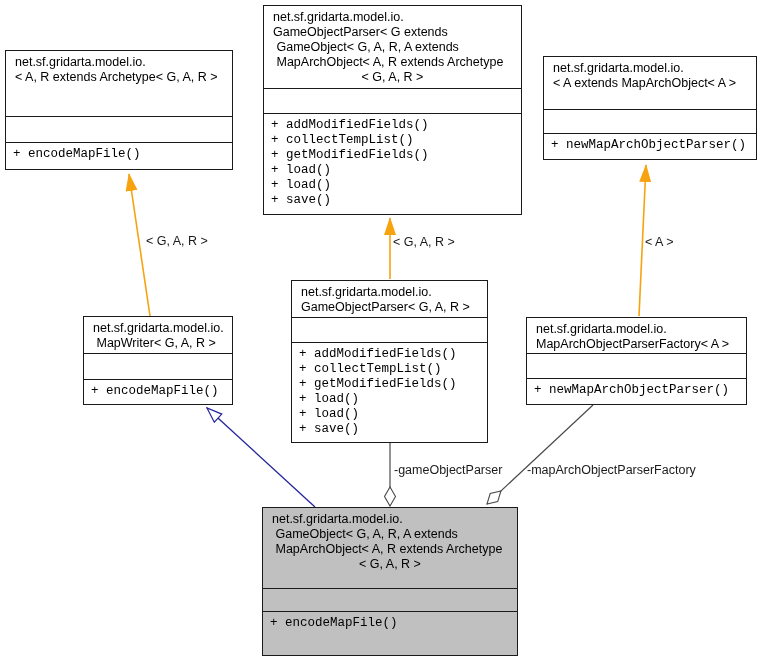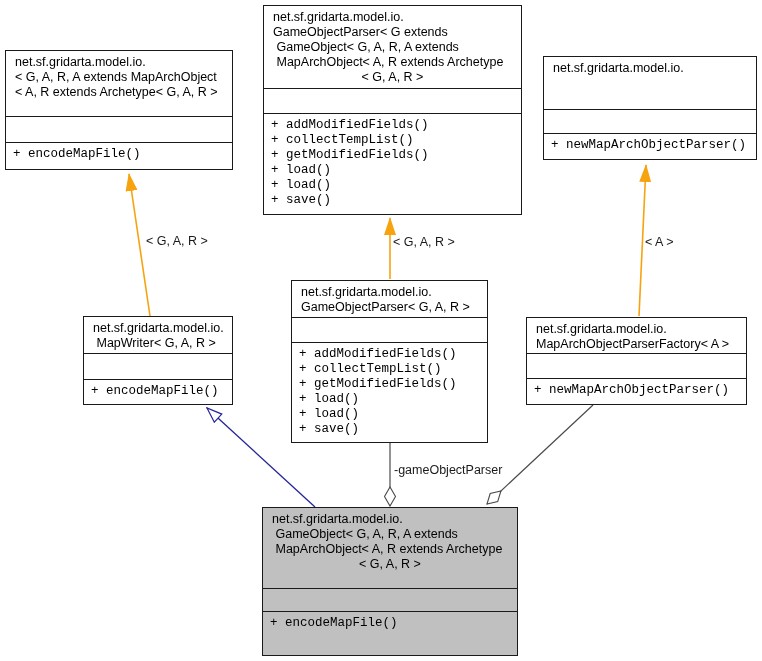--- a/index.html
+++ b/index.html
@@ -52,21 +52,20 @@
 
     <line x1="315" y1="507" x2="207" y2="408" stroke-width="1.3" marker-end="url(#arrowHollowBlue)" stroke="#24249b"></line>
 
     <line x1="390" y1="443" x2="390" y2="506" stroke-width="1.2" marker-end="url(#diamondOpen)" stroke="#4a4a4a"></line>
     <line x1="593" y1="405" x2="487" y2="504" stroke-width="1.2" marker-end="url(#diamondOpen)" stroke="#4a4a4a"></line>
   </svg>
 
   <div class="uml-box" style="left:5px;top:50px;width:228px;height:120px">
     <div class="sec title" style="height:65px">
       <div class="tl">net.sf.gridarta.model.io.</div>
-      <div class="tl">&lt; G, A, R, A extends MapArchObject</div>
       <div class="tl">&lt; A, R extends Archetype&lt; G, A, R &gt;</div>
     </div>
     <div class="sec attrs" style="height:26px"></div>
     <div class="sec methods">
       <div class="ml">+ encodeMapFile()</div>
     </div>
   </div>
 
   <div class="uml-box" style="left:263px;top:5px;width:259px;height:210px">
     <div class="sec title" style="height:82px">
@@ -83,20 +82,21 @@
       <div class="ml">+ getModifiedFields()</div>
       <div class="ml">+ load()</div>
       <div class="ml">+ load()</div>
       <div class="ml">+ save()</div>
     </div>
   </div>
 
   <div class="uml-box" style="left:543px;top:56px;width:214px;height:104px">
     <div class="sec title" style="height:52px">
       <div class="tl">net.sf.gridarta.model.io.</div>
+      <div class="tl">&lt; A extends MapArchObject&lt; A &gt;</div>
     </div>
     <div class="sec attrs" style="height:24px"></div>
     <div class="sec methods">
       <div class="ml">+ newMapArchObjectParser()</div>
     </div>
   </div>
 
   <div class="uml-box" style="left:83px;top:316px;width:150px;height:89px">
     <div class="sec title" style="height:36px">
       <div class="tl">net.sf.gridarta.model.io.</div>
@@ -145,14 +145,15 @@
     <div class="sec attrs" style="height:23px"></div>
     <div class="sec methods">
       <div class="ml">+ encodeMapFile()</div>
     </div>
   </div>
 
   <div class="edge-label" style="left:146px;top:234px">&lt; G, A, R &gt;</div>
   <div class="edge-label" style="left:393px;top:235px">&lt; G, A, R &gt;</div>
   <div class="edge-label" style="left:645px;top:235px">&lt; A &gt;</div>
   <div class="edge-label" style="left:394px;top:463px">-gameObjectParser</div>
+  <div class="edge-label" style="left:527px;top:463px">-mapArchObjectParserFactory</div>
 
 </div>
 
 </body></html>

